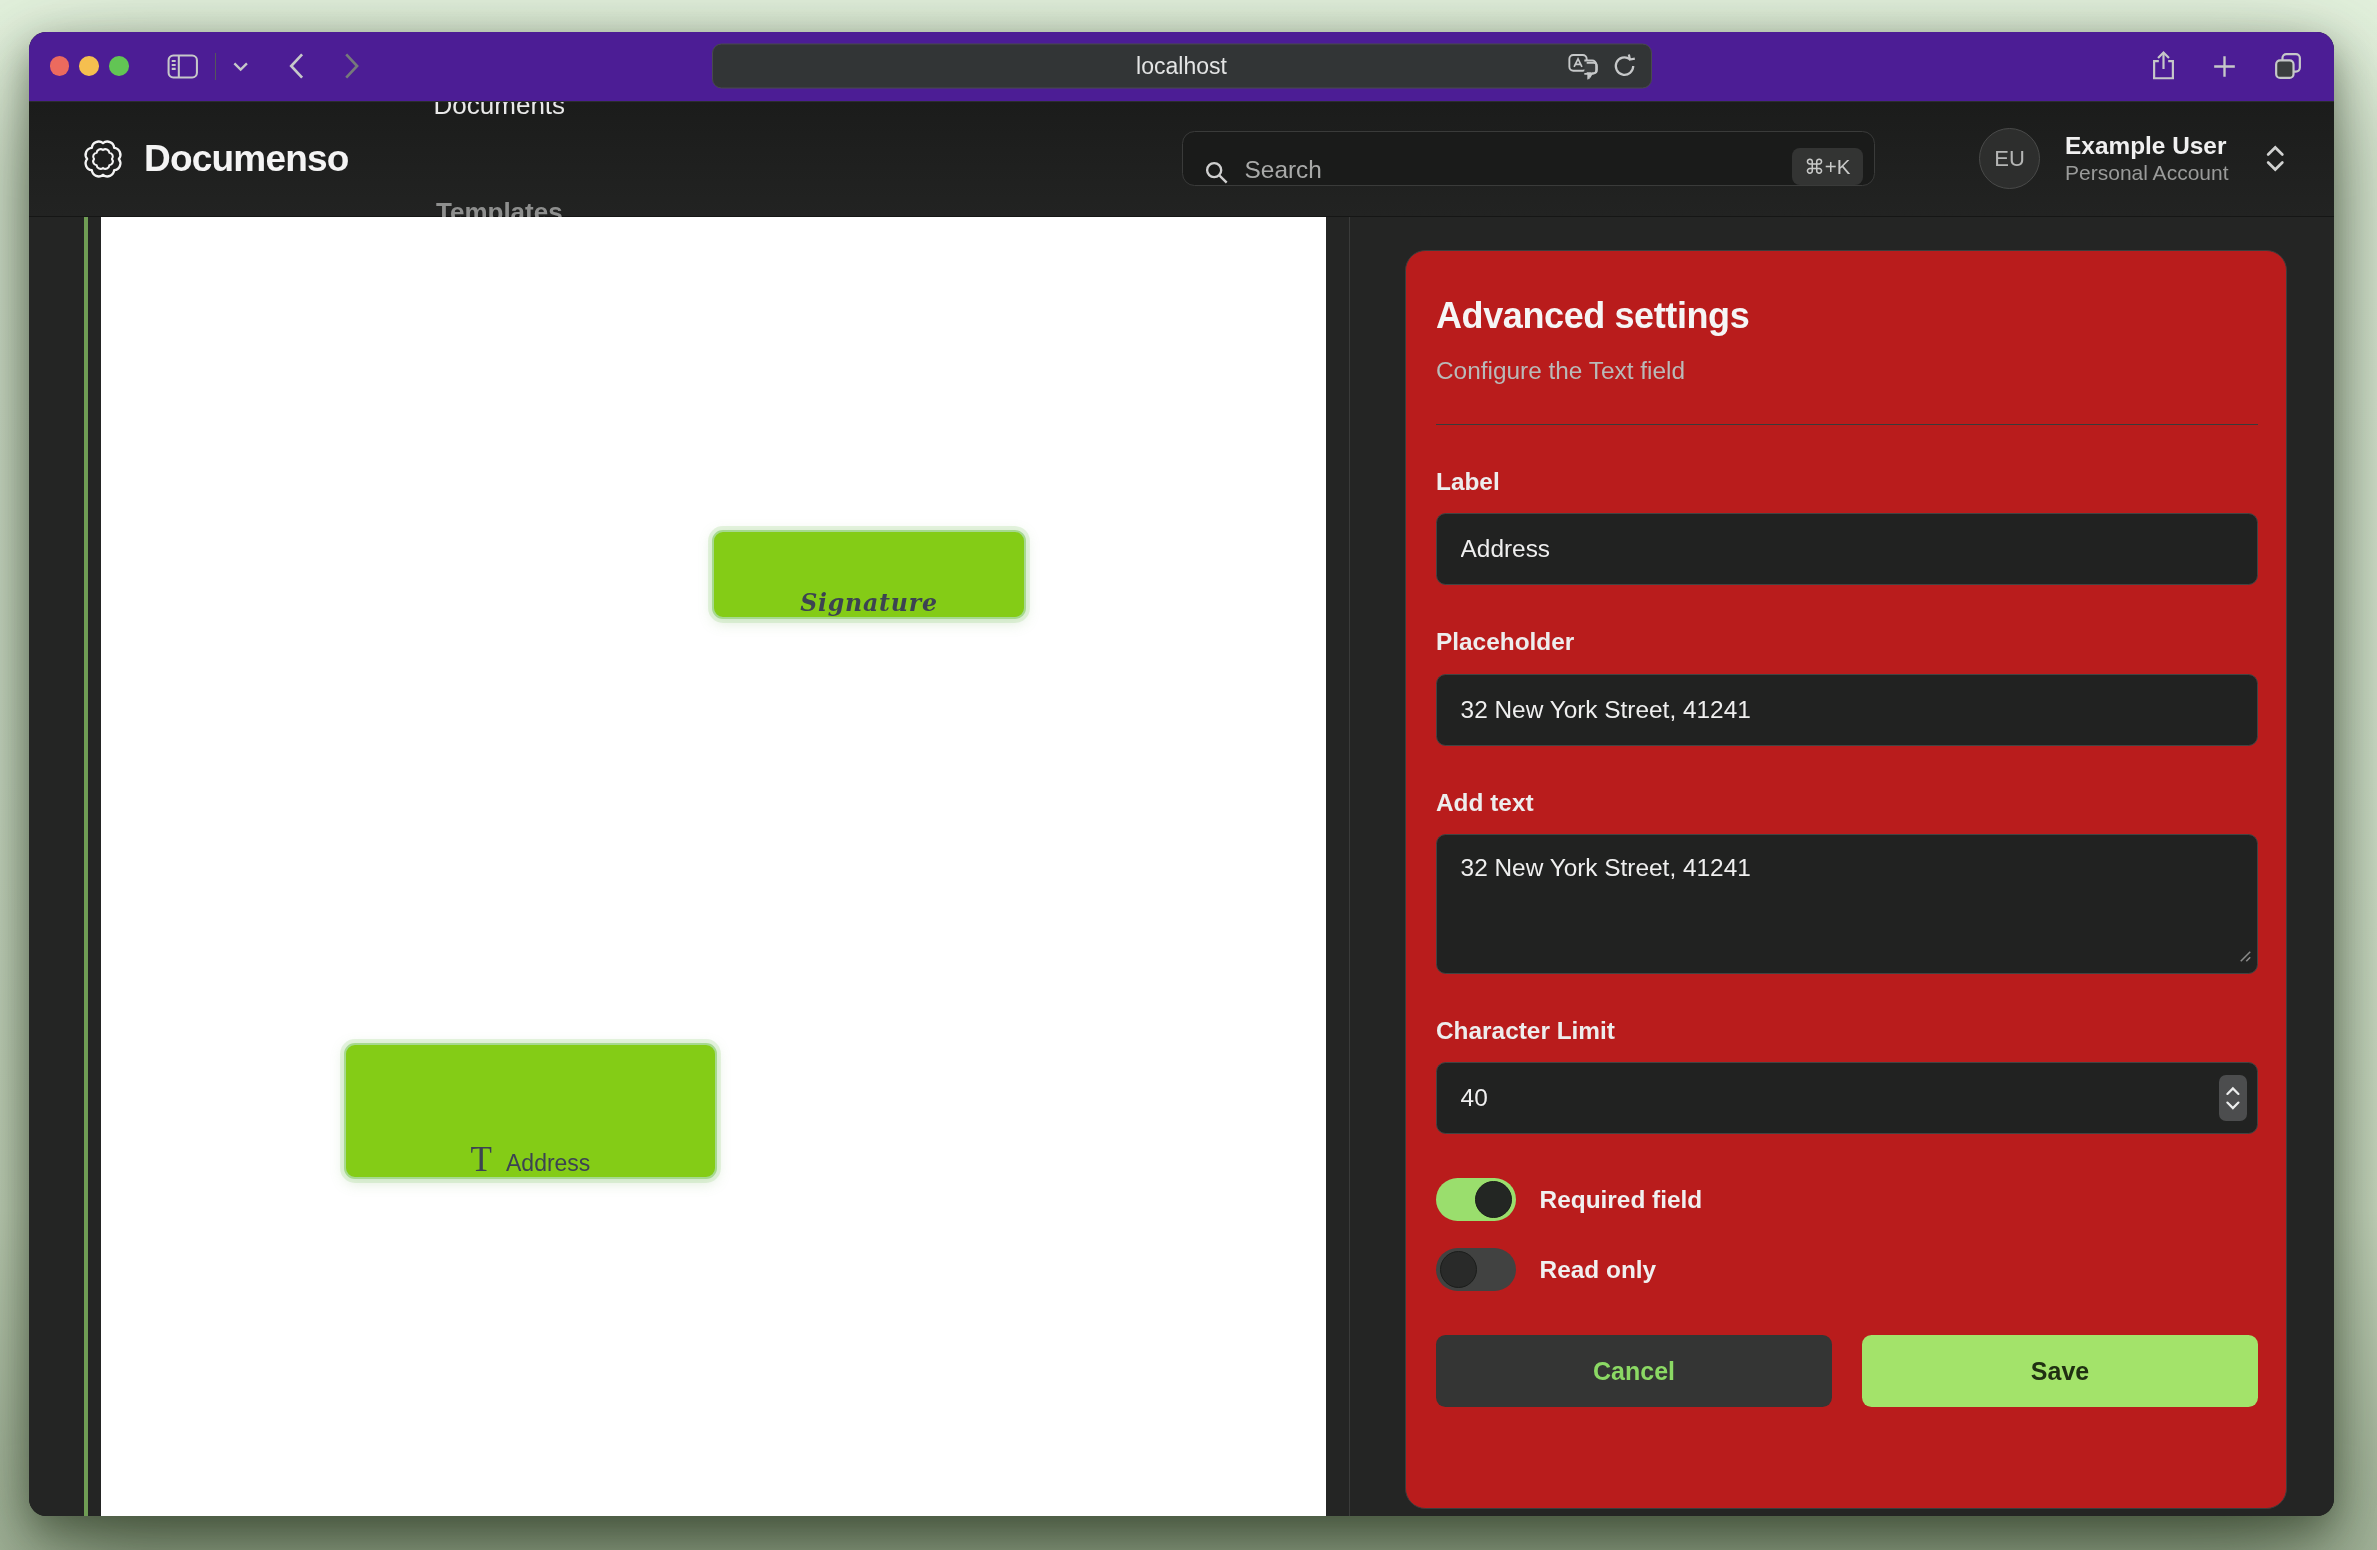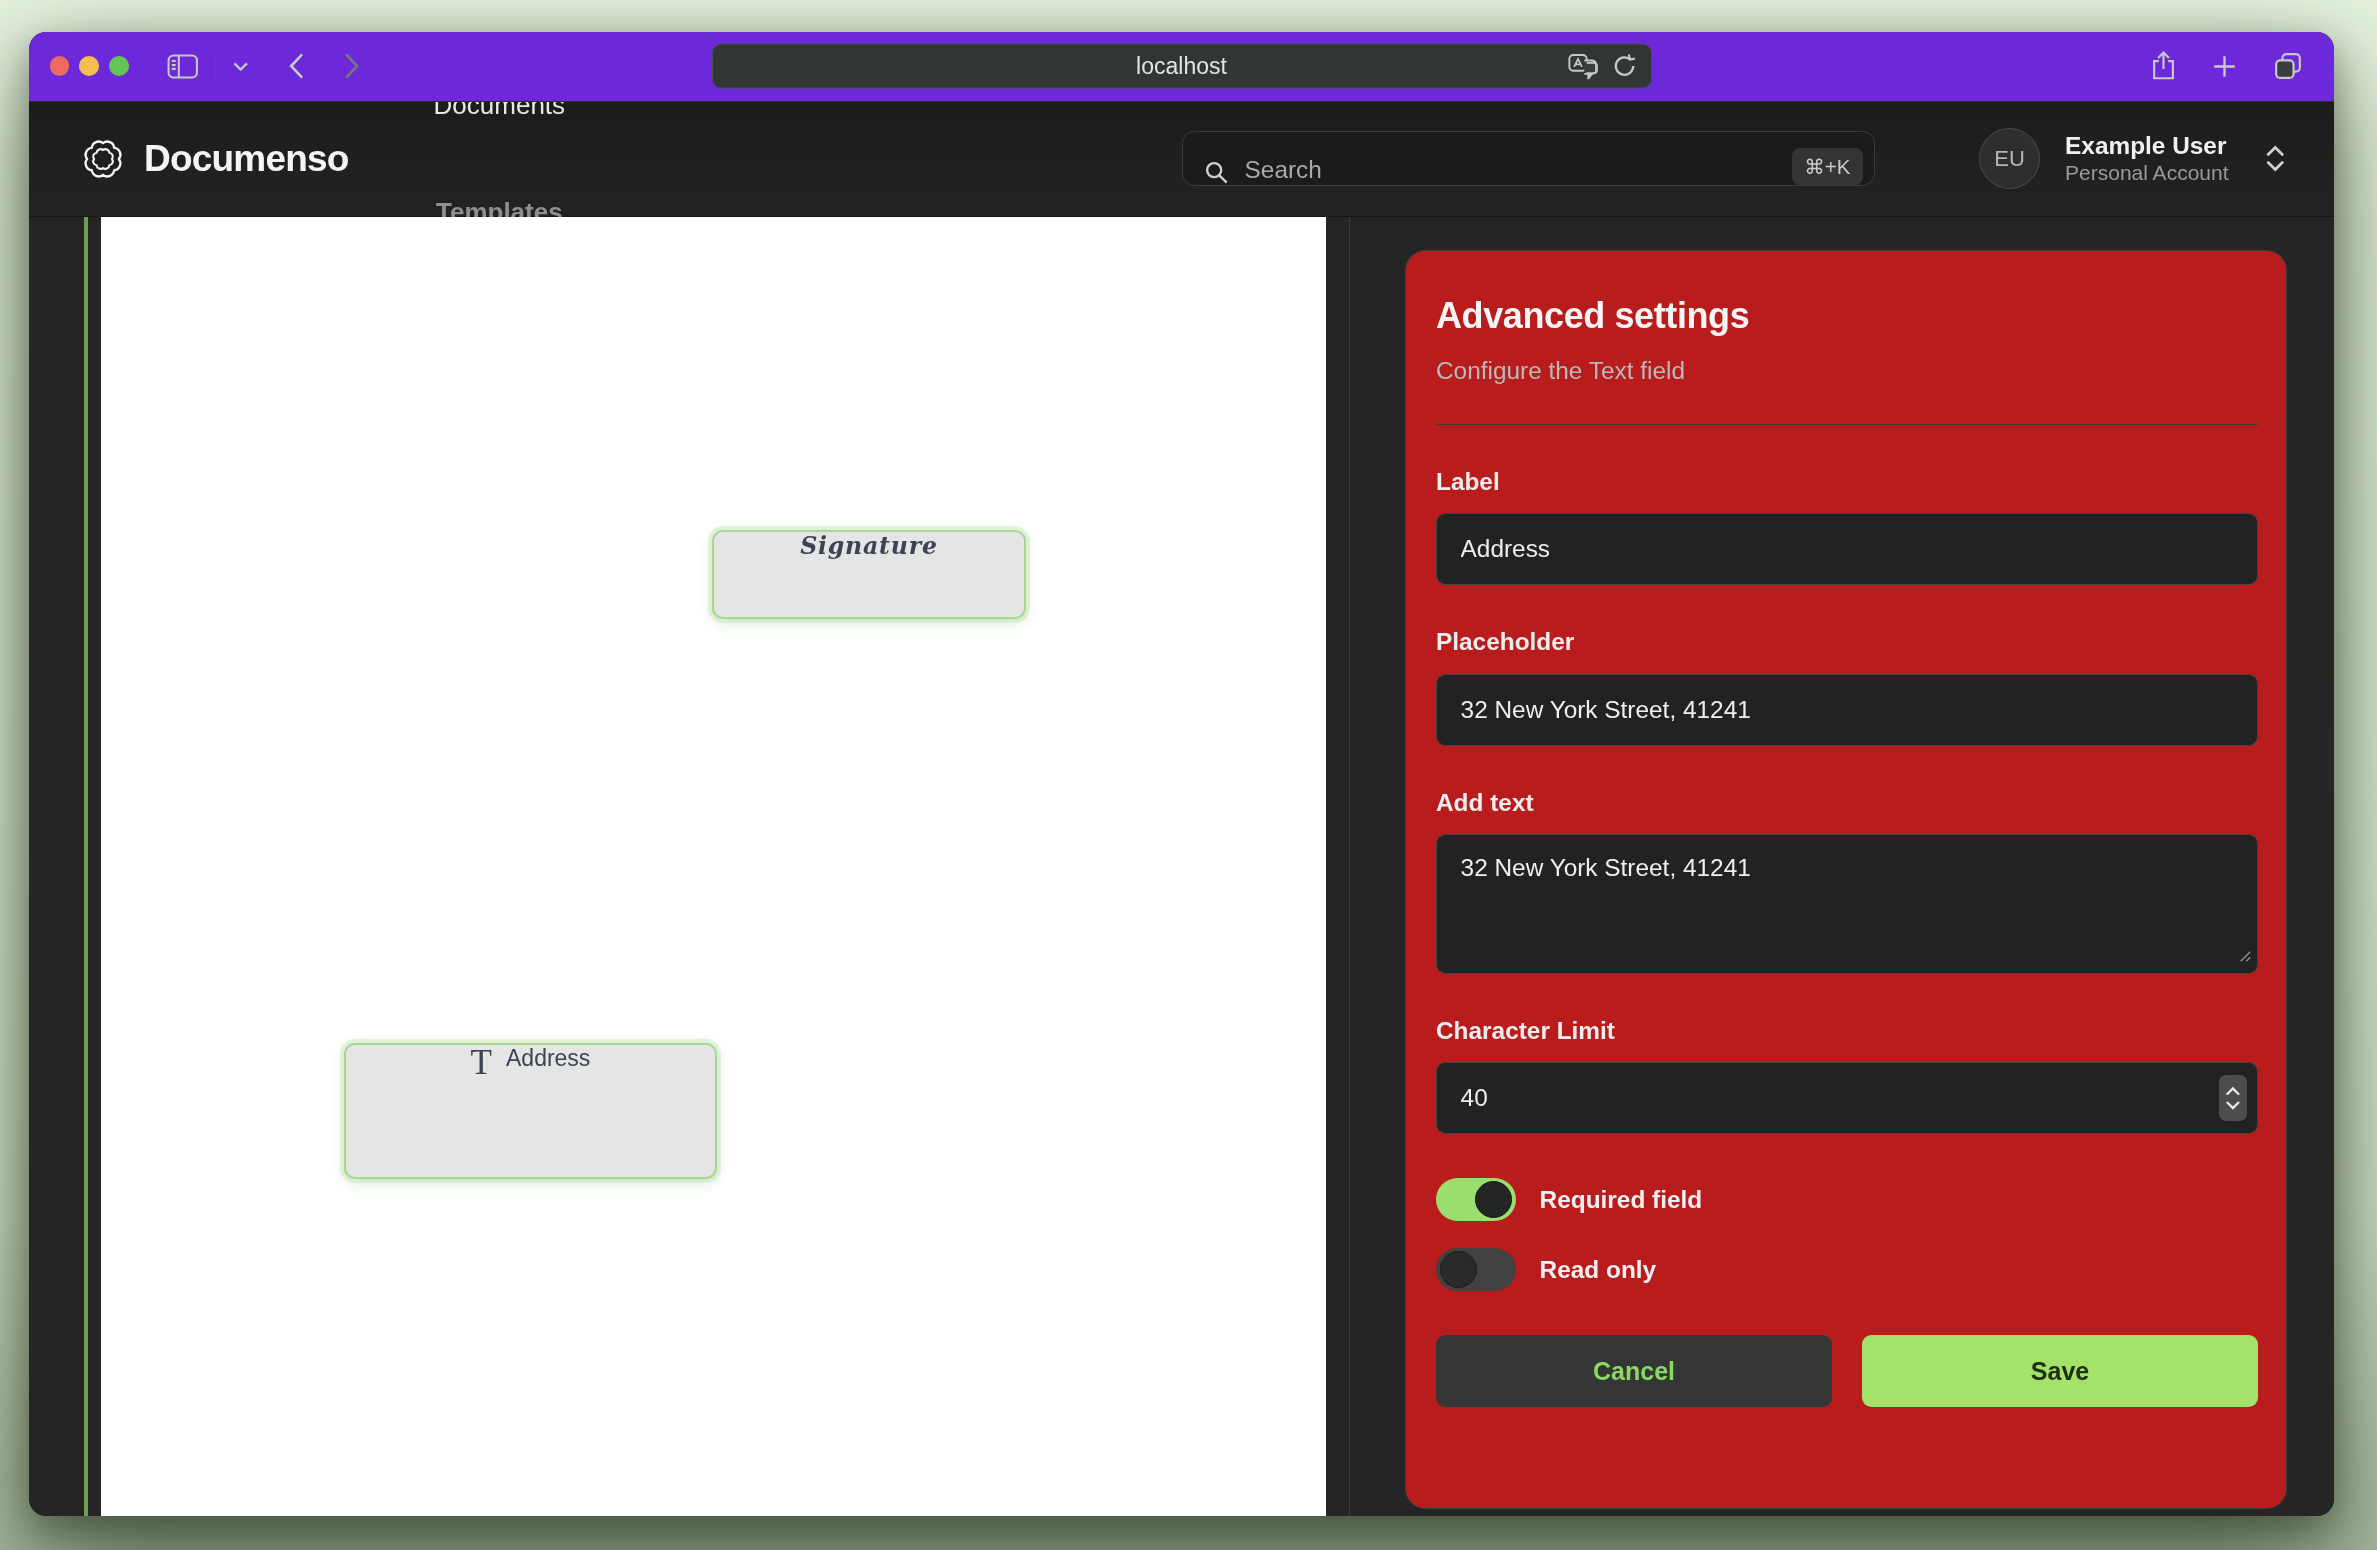--- a/index.html
+++ b/index.html
@@ -15,21 +15,21 @@
   
   .window{
     position:absolute;left:29px;top:31.5px;width:2305px;height:1484px;
     border-radius:17.3px;overflow:hidden;display:flex;flex-direction:column;
     background:#1e1f1e;
     box-shadow:0 47px 118px rgba(30,45,22,.6),0 14px 38px rgba(30,45,22,.45);
   }
 
   
   .chrome{
-    position:relative;height:69px;flex:0 0 69px;background:#6d28d9;
+    position:relative;height:69px;flex:0 0 69px;background:#4c1d95;
     border-bottom:0.8px solid #2b2d2e;display:flex;align-items:center;
   }
   .chrome-left{position:absolute;left:20.5px;top:0;bottom:0;display:flex;align-items:center;gap:10.2px;}
   .light{width:19.7px;height:19.7px;border-radius:50%;}
   .light.red{background:#ec6a5e;}
   .light.yellow{background:#f5bf4f;}
   .light.green{background:#62c554;}
   .chrome-icon{display:flex;align-items:center;justify-content:center;color:#c6c8c9;}
   .chrome-icon svg{display:block;}
   .tool-sep{width:0.8px;height:27px;background:#54575a;margin:0 6.3px;}
@@ -81,23 +81,23 @@
   .user-name{color:#f0f0f0;font-size:24.4px;font-weight:700;line-height:1.2;}
   .user-type{color:#9a9b9a;font-size:21px;line-height:1.25;}
   .user-chevrons{margin-left:36px;color:#d0d1d0;}
 
   
   .content{position:relative;flex:1;background:#242524;overflow:hidden;}
   .green-line{position:absolute;left:55px;top:0;bottom:0;width:3.9px;background:#6f9d54;}
   .doc-page{position:absolute;left:72px;top:0;bottom:0;width:1225px;background:#ffffff;}
 
   .doc-field{
-    position:absolute;background:#e5e5e5;border:2.4px solid #a6d98f;border-radius:11px;
+    position:absolute;background:#84cc16;border:2.4px solid #a6d98f;border-radius:11px;
     box-shadow:0 0 0 3.9px rgba(166,217,143,.28),0 3.2px 14px rgba(120,180,100,.25);
-    display:flex;align-items:flex-start;justify-content:center;gap:14px;
+    display:flex;align-items:flex-end;justify-content:center;gap:14px;
     color:#3c4352;cursor:grab;box-sizing:border-box;
   }
   .sig-field{left:611px;top:313px;width:314px;height:89px;}
   .sig-text{font-family:"DejaVu Serif",serif;font-style:italic;font-weight:600;font-size:23.6px;letter-spacing:0.8px;}
   .addr-field{left:243px;top:826px;width:373px;height:136px;}
   .t-glyph{font-family:"Liberation Serif",serif;font-size:35px;line-height:1;}
   .addr-label{font-size:23px;}
 
   
   .right-panel{position:absolute;left:1320px;right:0;top:0;bottom:0;border-left:1.6px solid #3a3b3a;}

